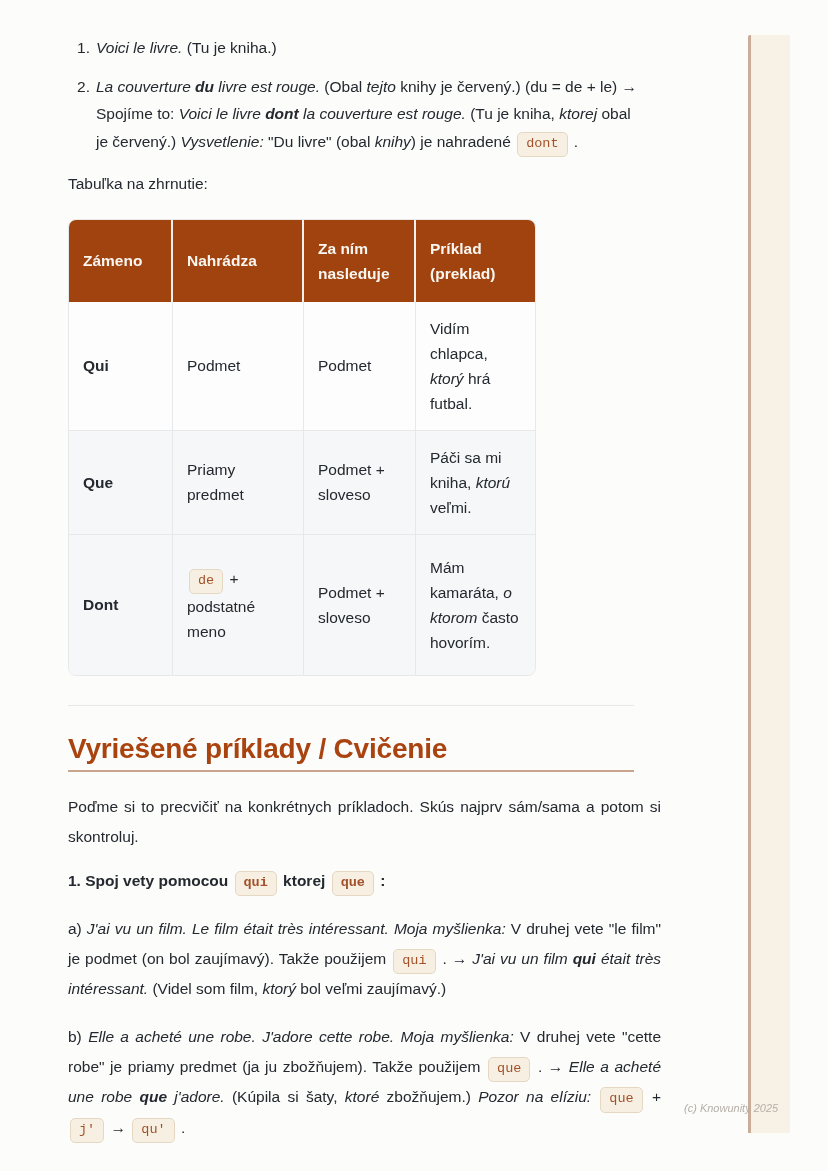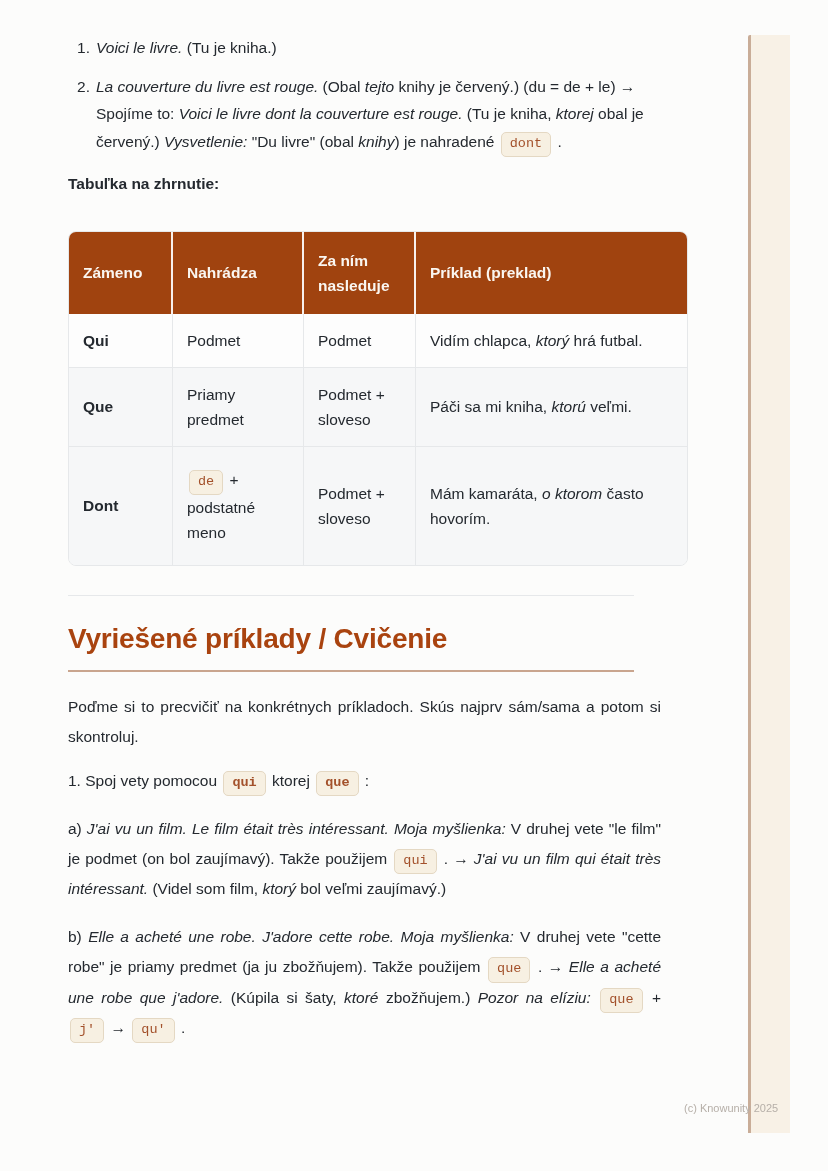--- a/index.html
+++ b/index.html
@@ -37,31 +37,32 @@
     border-top-left-radius:2px;
     z-index:1;
   }
   .watermark{
     position:absolute;
     left:684px;top:1102px;
     font-size:11px;
     color:var(--watermark);
     z-index:2;
     white-space:nowrap;
+    font-style:italic;
   }
   .content{
     position:absolute;
     left:68px;top:34px;
     width:593px;
     color:var(--text);
     font-size:15.5px;
     z-index:2;
   }
   .it{font-style:italic;text-align:center;}
-  .bd{font-weight:400;}
+  .bd{font-weight:700;}
   .badge{
     font-family:"Liberation Mono","DejaVu Sans Mono",monospace;
     font-size:13.5px;
     color:var(--badge-text);
     background:var(--badge-bg);
     border:1px solid var(--badge-border);
     border-radius:5px;
     padding:2px 8px 3px 8px;
     margin:0 2px;
     white-space:nowrap;
@@ -70,27 +71,27 @@
   }
   .intro-list{width:578px;}
   .li-row{
     display:flex;
     line-height:27.5px;
     margin-bottom:11px;
   }
   .li-num{flex:0 0 22px;text-align:right;margin-right:6px;}
   .li-text{flex:1 1 auto;}
   .table-intro{
-    font-weight:700;
+    font-weight:400;
     margin-top:15px;
     line-height:24px;
   }
   table.summary{
-    margin-top:35px;
-    width:620px;
+    margin-top:23px;
+    width:468px;
     border-collapse:separate;
     border-spacing:0;
     table-layout:fixed;
     border:1px solid var(--table-border);
     border-radius:8px;
     overflow:hidden;
     line-height:25px;
   }
   table.summary th{
     background:var(--th-bg);
@@ -121,21 +122,21 @@
     width:566px;
     margin:29px 0 0 0;
   }
   h1.section-title{
     margin-top:27px;
     width:566px;
     font-size:28px;
     font-weight:700;
     color:var(--accent);
     letter-spacing:-.2px;
-    padding-bottom:15px;
+    padding-bottom:5px;
     border-bottom:2px solid var(--accent-underline);
     line-height:32px;
   }
   p.para{
     margin-top:20px;
     line-height:30px;
     text-align:justify;
   }
   p.exercise-label{
     margin-top:14px;

